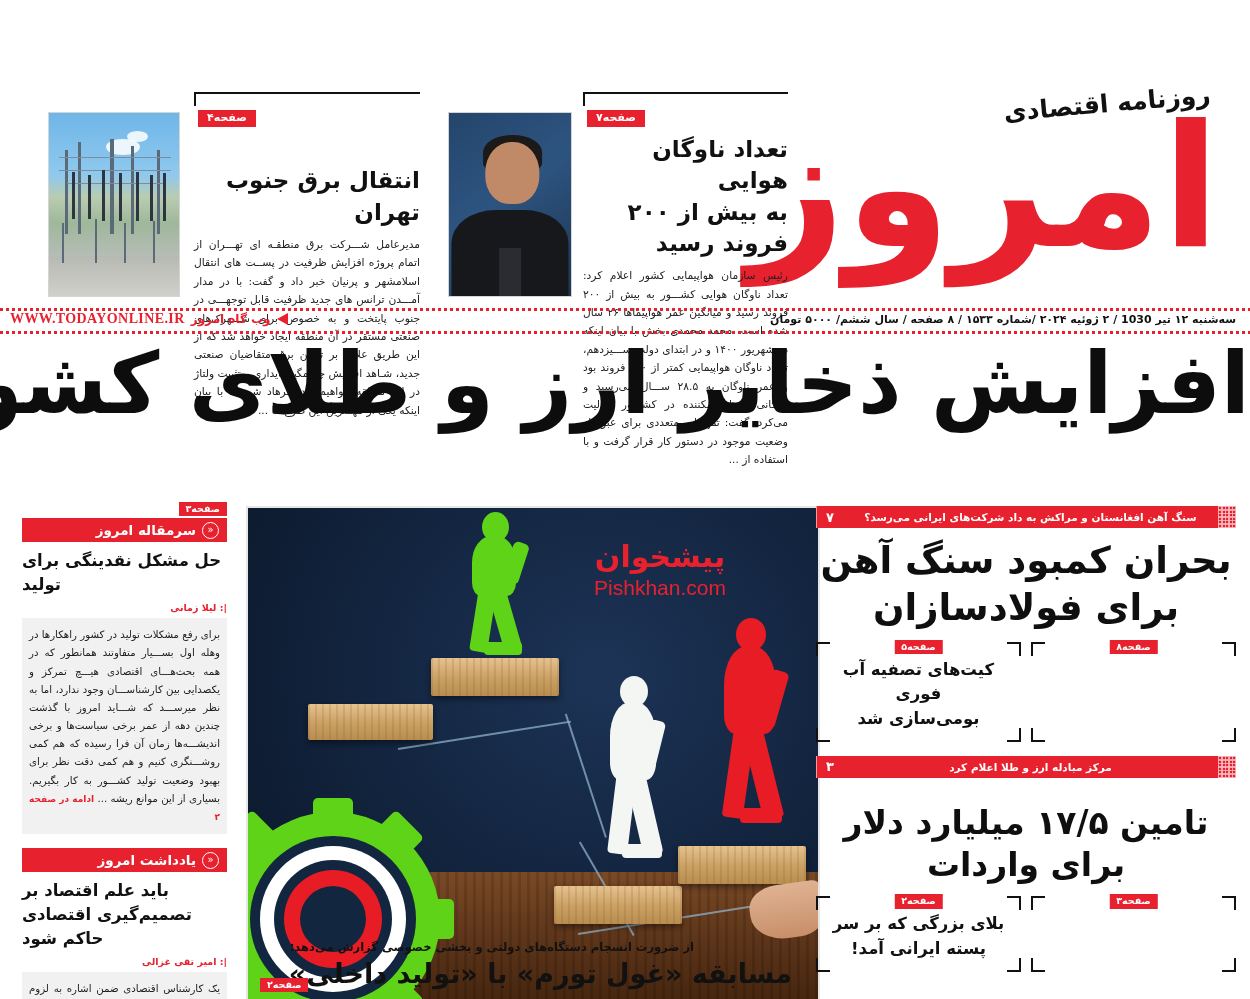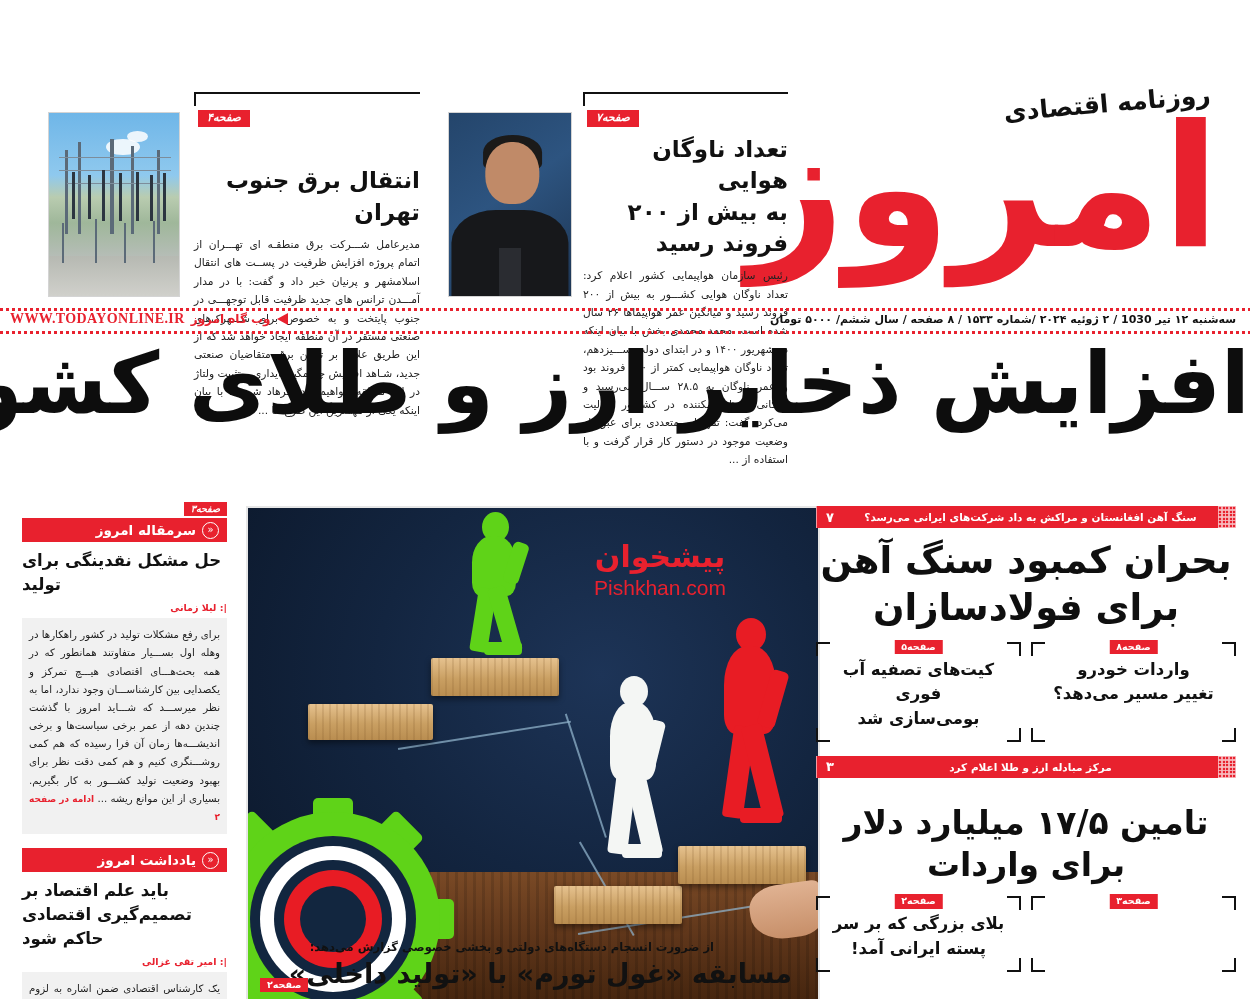--- a/index.html
+++ b/index.html
@@ -88,21 +88,21 @@
     border-right:11px solid #E8212E;}
 
   
   .mainhead{position:absolute;left:0;top:336px;width:1250px;height:160px;text-align:center;}
   .mh-kicker{font-size:18px;font-weight:700;color:#111;margin-top:8px;letter-spacing:.2px;}
   .mh-title{font-size:85px;font-weight:700;color:#0d0d0d;line-height:1.03;margin-top:4px;
     letter-spacing:-1px;white-space:nowrap;}
 
   
   .leftcol{position:absolute;left:22px;top:497px;width:205px;}
-  .sect-badge-row{text-align:right;margin-bottom:2px;padding-left:4px;font-style:italic;}
+  .sect-badge-row{text-align:right;margin-bottom:2px;padding-left:4px;}
   .sect-bar{
     background:#E8212E;color:#fff;height:24px;display:flex;align-items:center;
     justify-content:flex-start;padding:0 8px;gap:6px;
   }
   .sect-bar .chev{
     width:15px;height:15px;border:1.6px solid #fff;border-radius:50%;
     display:flex;align-items:center;justify-content:center;font-size:10px;line-height:1;flex:0 0 auto;
   }
   .sect-bar .lbl{font-size:13.5px;font-weight:700;white-space:nowrap;}
   .lc-head{font-size:16.5px;font-weight:700;color:#111;text-align:left;line-height:1.45;
@@ -135,21 +135,21 @@
   .fg-arm{position:absolute;border-radius:5px;}
   .gear{position:absolute;left:-22px;bottom:-26px;width:214px;height:214px;}
   .gear-core{position:absolute;inset:0;border-radius:50%;background:#5fd318;}
   .gear-tooth{position:absolute;width:40px;height:40px;background:#5fd318;border-radius:5px;}
   .ring{position:absolute;border-radius:50%;}
   .thread{position:absolute;height:1.5px;background:#8fb2c9;opacity:.75;transform-origin:left center;}
   .hand{position:absolute;right:-4px;bottom:62px;width:72px;height:54px;
     background:linear-gradient(#e0b292,#c78f69);border-radius:40% 10% 34% 48%;transform:rotate(-8deg);}
 
   .ci-caption{position:absolute;left:0;right:0;bottom:0;height:64px;}
-  .cap-over{position:absolute;right:104px;top:4px;font-size:11.5px;font-weight:700;color:#111;}
+  .cap-over{position:absolute;right:124px;top:4px;font-size:11.5px;font-weight:700;color:#111;}
   .cap-main{position:absolute;right:26px;top:22px;font-size:27px;font-weight:700;color:#111;
     white-space:nowrap;}
   .cap-page{position:absolute;left:12px;bottom:8px;}
 
   
   .rightcol{position:absolute;right:14px;top:506px;width:420px;}
   .kickerbar{position:relative;display:flex;align-items:center;height:22px;
     background:#E8212E;color:#fff;}
   .kb-num{width:26px;text-align:center;font-size:13px;font-weight:700;
     border-left:1px solid rgba(255,255,255,.55);height:100%;display:flex;align-items:center;justify-content:center;}
@@ -385,24 +385,20 @@
       </div>
     </div>
 
     <div class="briefrow">
       <div class="brief">
         <span class="corner c-tr"></span>
           <span class="corner c-tl"></span>
         <span class="corner c-br"></span>
           <span class="corner c-bl"></span>
         <span class="bbadge"><span class="pagebadge sm">صفحه۸</span></span>
-        <div class="btxt">
-          <span>واردات خودرو</span><br>
-          <span>تغییر مسیر می‌دهد؟</span>
-        </div>
       </div>
       <div class="brief">
         <span class="corner c-tr"></span>
           <span class="corner c-tl"></span>
         <span class="corner c-br"></span>
           <span class="corner c-bl"></span>
         <span class="bbadge"><span class="pagebadge sm">صفحه۵</span></span>
         <div class="btxt">
           <span>کیت‌های تصفیه آب فوری</span><br>
           <span>بومی‌سازی شد</span>

